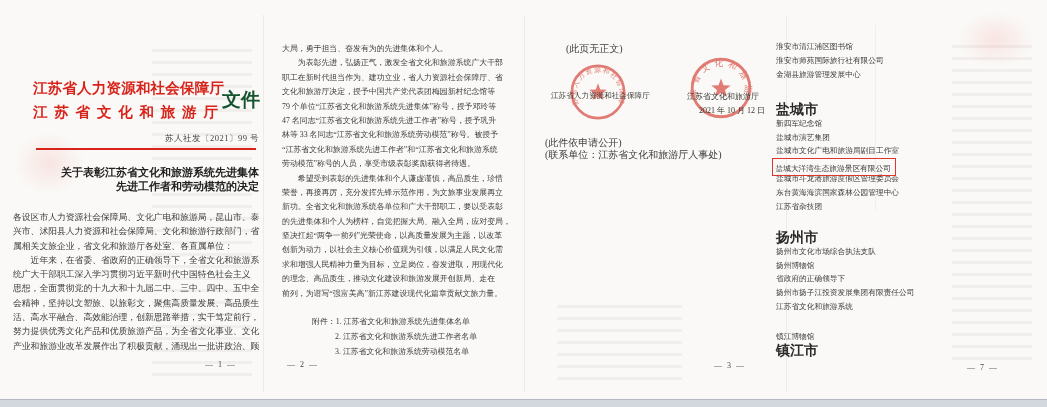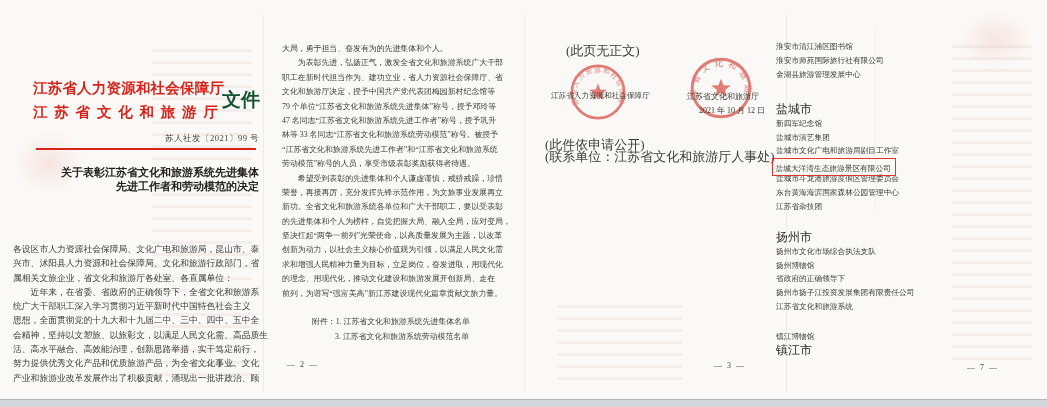--- a/index.html
+++ b/index.html
@@ -11,34 +11,34 @@
   .tline{position:absolute; white-space:nowrap;}
   .lines{position:absolute;}
   .lines .ln{line-height:var(--lh); height:var(--lh); white-space:nowrap;}
   
   .lh1{left:33px; top:79px; font-size:14.5px; font-weight:bold; letter-spacing:.2px;}
   .lh2{left:33px; top:103px; font-size:14.5px; font-weight:bold; letter-spacing:6.8px;}
   .wenjian{left:222px; top:87px; font-size:19px; font-weight:bold;}
   .docnum{left:13px; top:133px; width:246px; text-align:right; font-size:8.5px; letter-spacing:.5px; color:#413f3d;}
   .rule{position:absolute; left:36px; top:148px; width:220px; height:2px;}
   .doctitle{left:13px; width:246px; text-align:right; font-weight:bold; font-size:11px; color:#222;}
-  .p1body{left:13px; top:210px; width:250px; font-size:8.8px;margin-top:32px; --lh:14.3px;}
+  .p1body{left:13px; top:210px; width:250px; font-size:8.8px; --lh:14.3px;}
   
   .p2body{left:282px; top:42px; width:224px; font-size:7.9px; --lh:14.4px;}
   .p2att{left:282px; top:314px; width:224px; font-size:7.9px; --lh:15px;}
   .p2att .att-first{padding-left:30px;}
   .p2att .att-rest{padding-left:53px;}
   
-  .p3-note{font-size:13px; color:#3e3c3a;}
+  .p3-note{font-size:10px; color:#3e3c3a;}
   .p3-name{font-size:7.6px; color:#38362f;}
   .p3-name-r{font-size:8px; color:#38362f;}
   .seal{position:absolute; color:#db6157; opacity:.82;}
   
   .p7-group{left:776px; width:225px; font-size:7.7px; --lh:13.8px;}
-  .p7-group .city{font-size:12px; font-weight:normal; color:#2b2a28;}
+  .p7-group .city{font-size:14px; font-weight:bold; color:#2b2a28;}
   .hl{display:inline-block; position:relative; border:1.5px solid #df352a; padding:4px 4px 1px 3px; margin-left:-4.5px; line-height:11px;}
   .footer{position:absolute; font-size:8px; letter-spacing:1.5px; color:#46443f;}
   
   .psep{position:absolute; top:15px; bottom:15px; width:1px; background:rgba(125,110,100,.10);}
   .crease{position:absolute; width:1px; background:rgba(125,110,100,.07);}
   .bleed{position:absolute; background:repeating-linear-gradient(180deg, transparent 0 9px, rgba(165,140,135,.10) 9px 12px);}
   .blob{position:absolute; background:radial-gradient(closest-side, rgba(235,120,110,.16), rgba(235,120,110,0));}
   .scan-bottom{position:absolute; left:0; right:0; bottom:0; height:7px; background:#d2d8de; border-top:1px solid #b2b8be;}
 </style>
 </head>
@@ -63,49 +63,50 @@
   <div class="rule" style="background:#d7231a"></div>
   <div class="tline doctitle" style="top:165px">关于表彰江苏省文化和旅游系统先进集体</div>
   <div class="tline doctitle" style="top:179px">先进工作者和劳动模范的决定</div>
   <div class="lines p1body">
       <div class="ln">各设区市人力资源社会保障局、文化广电和旅游局，昆山市、泰</div>
       <div class="ln">兴市、沭阳县人力资源和社会保障局、文化和旅游行政部门，省</div>
       <div class="ln">属相关文旅企业，省文化和旅游厅各处室、各直属单位：</div>
       <div class="ln">　　近年来，在省委、省政府的正确领导下，全省文化和旅游系</div>
       <div class="ln">统广大干部职工深入学习贯彻习近平新时代中国特色社会主义</div>
       <div class="ln">思想，全面贯彻党的十九大和十九届二中、三中、四中、五中全</div>
-      <div class="ln">会精神，坚持以文塑旅、以旅彰文，以满足人民文化需、高品质生</div>
+      <div class="ln">会精神，坚持以文塑旅、以旅彰文，聚焦高质量发展、高品质生</div>
       <div class="ln">活、高水平融合、高效能治理，创新思路举措，实干笃定前行，</div>
       <div class="ln">努力提供优秀文化产品和优质旅游产品，为全省文化事业、文化</div>
       <div class="ln">产业和旅游业改革发展作出了积极贡献，涌现出一批讲政治、顾</div>
     </div>
   <div class="footer" style="left:205px; top:360px">— 1 —</div>
 
   <div class="lines p2body">
       <div class="ln">大局，勇于担当、奋发有为的先进集体和个人。</div>
       <div class="ln">　　为表彰先进，弘扬正气，激发全省文化和旅游系统广大干部</div>
       <div class="ln">职工在新时代担当作为、建功立业，省人力资源社会保障厅、省</div>
       <div class="ln">文化和旅游厅决定，授予中国共产党代表团梅园新村纪念馆等</div>
       <div class="ln">79 个单位“江苏省文化和旅游系统先进集体”称号，授予邓玲等</div>
       <div class="ln">47 名同志“江苏省文化和旅游系统先进工作者”称号，授予巩升</div>
       <div class="ln">林等 33 名同志“江苏省文化和旅游系统劳动模范”称号。被授予</div>
       <div class="ln">“江苏省文化和旅游系统先进工作者”和“江苏省文化和旅游系统</div>
       <div class="ln">劳动模范”称号的人员，享受市级表彰奖励获得者待遇。</div>
-      <div class="ln">　　希望受到表彰的先进集体和个人谦虚谨慎，戒骄戒躁，珍惜</div>
+      <div class="ln">　　希望受到表彰的先进集体和个人谦虚谨慎，高品质生，珍惜</div>
       <div class="ln">荣誉，再接再厉，充分发挥先锋示范作用，为文旅事业发展再立</div>
       <div class="ln">新功。全省文化和旅游系统各单位和广大干部职工，要以受表彰</div>
       <div class="ln">的先进集体和个人为榜样，自觉把握大局、融入全局，应对变局，</div>
       <div class="ln">坚决扛起“两争一前列”光荣使命，以高质量发展为主题，以改革</div>
       <div class="ln">创新为动力，以社会主义核心价值观为引领，以满足人民文化需</div>
       <div class="ln">求和增强人民精神力量为目标，立足岗位，奋发进取，用现代化</div>
-      <div class="ln">的理念、用现代化，推动文化建设和旅游发展开创新局、走在</div>
+      <div class="ln">的理念、高品质生，推动文化建设和旅游发展开创新局、走在</div>
       <div class="ln">前列，为谱写“强富美高”新江苏建设现代化篇章贡献文旅力量。</div>
     </div>
   <div class="lines p2att">
       <div class="ln att-first">附件：1. 江苏省文化和旅游系统先进集体名单</div>
+      <div class="ln att-rest">2. 江苏省文化和旅游系统先进工作者名单</div>
       <div class="ln att-rest">3. 江苏省文化和旅游系统劳动模范名单</div>
     </div>
   <div class="footer" style="left:287px; top:360px">— 2 —</div>
 
   <div class="tline p3-note" style="left:566px; top:42px">(此页无正文)</div>
 
   <div class="seal" style="left:569px; top:63px">
     <svg width="58" height="58" viewBox="0 0 100 100">
       <circle cx="50" cy="50" r="45" fill="none" stroke="currentColor" stroke-width="4.5"></circle>
       <polygon fill="currentColor" points="50,35 53.9,45.7 65.2,46.1 56.3,53 59.4,63.9 50,57.6 40.6,63.9 43.7,53 34.8,46.1 46.1,45.7"></polygon>

